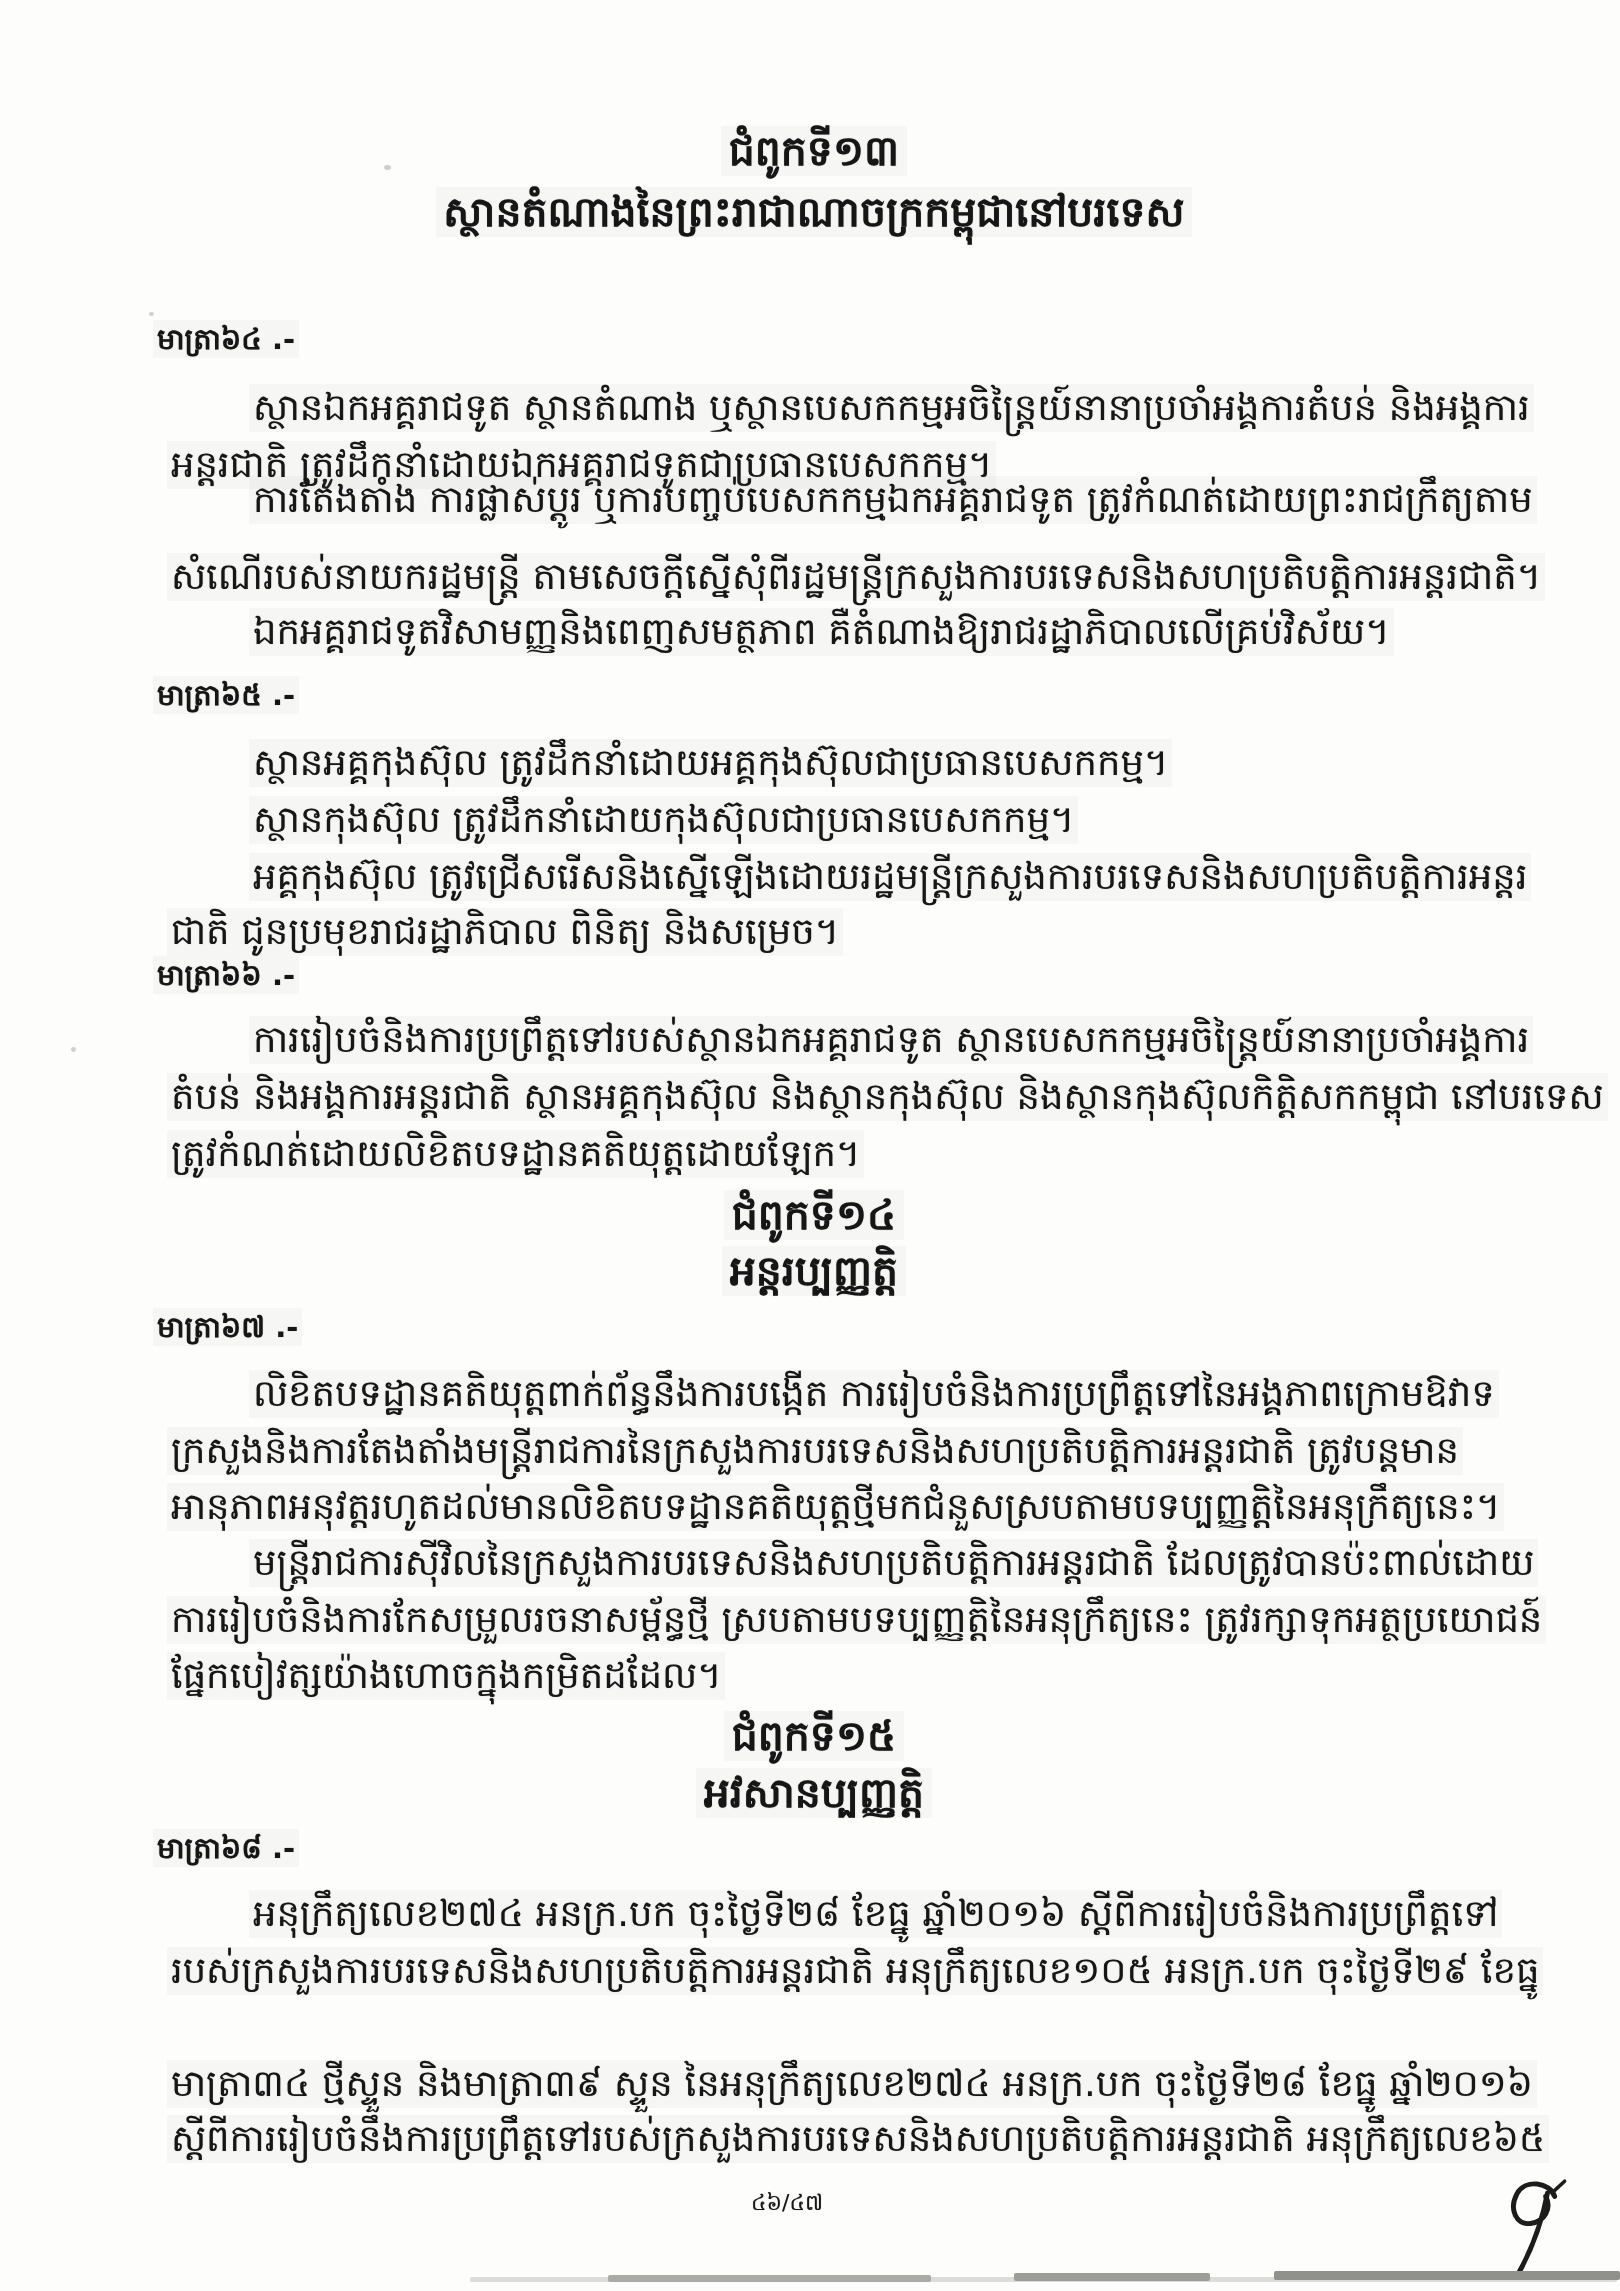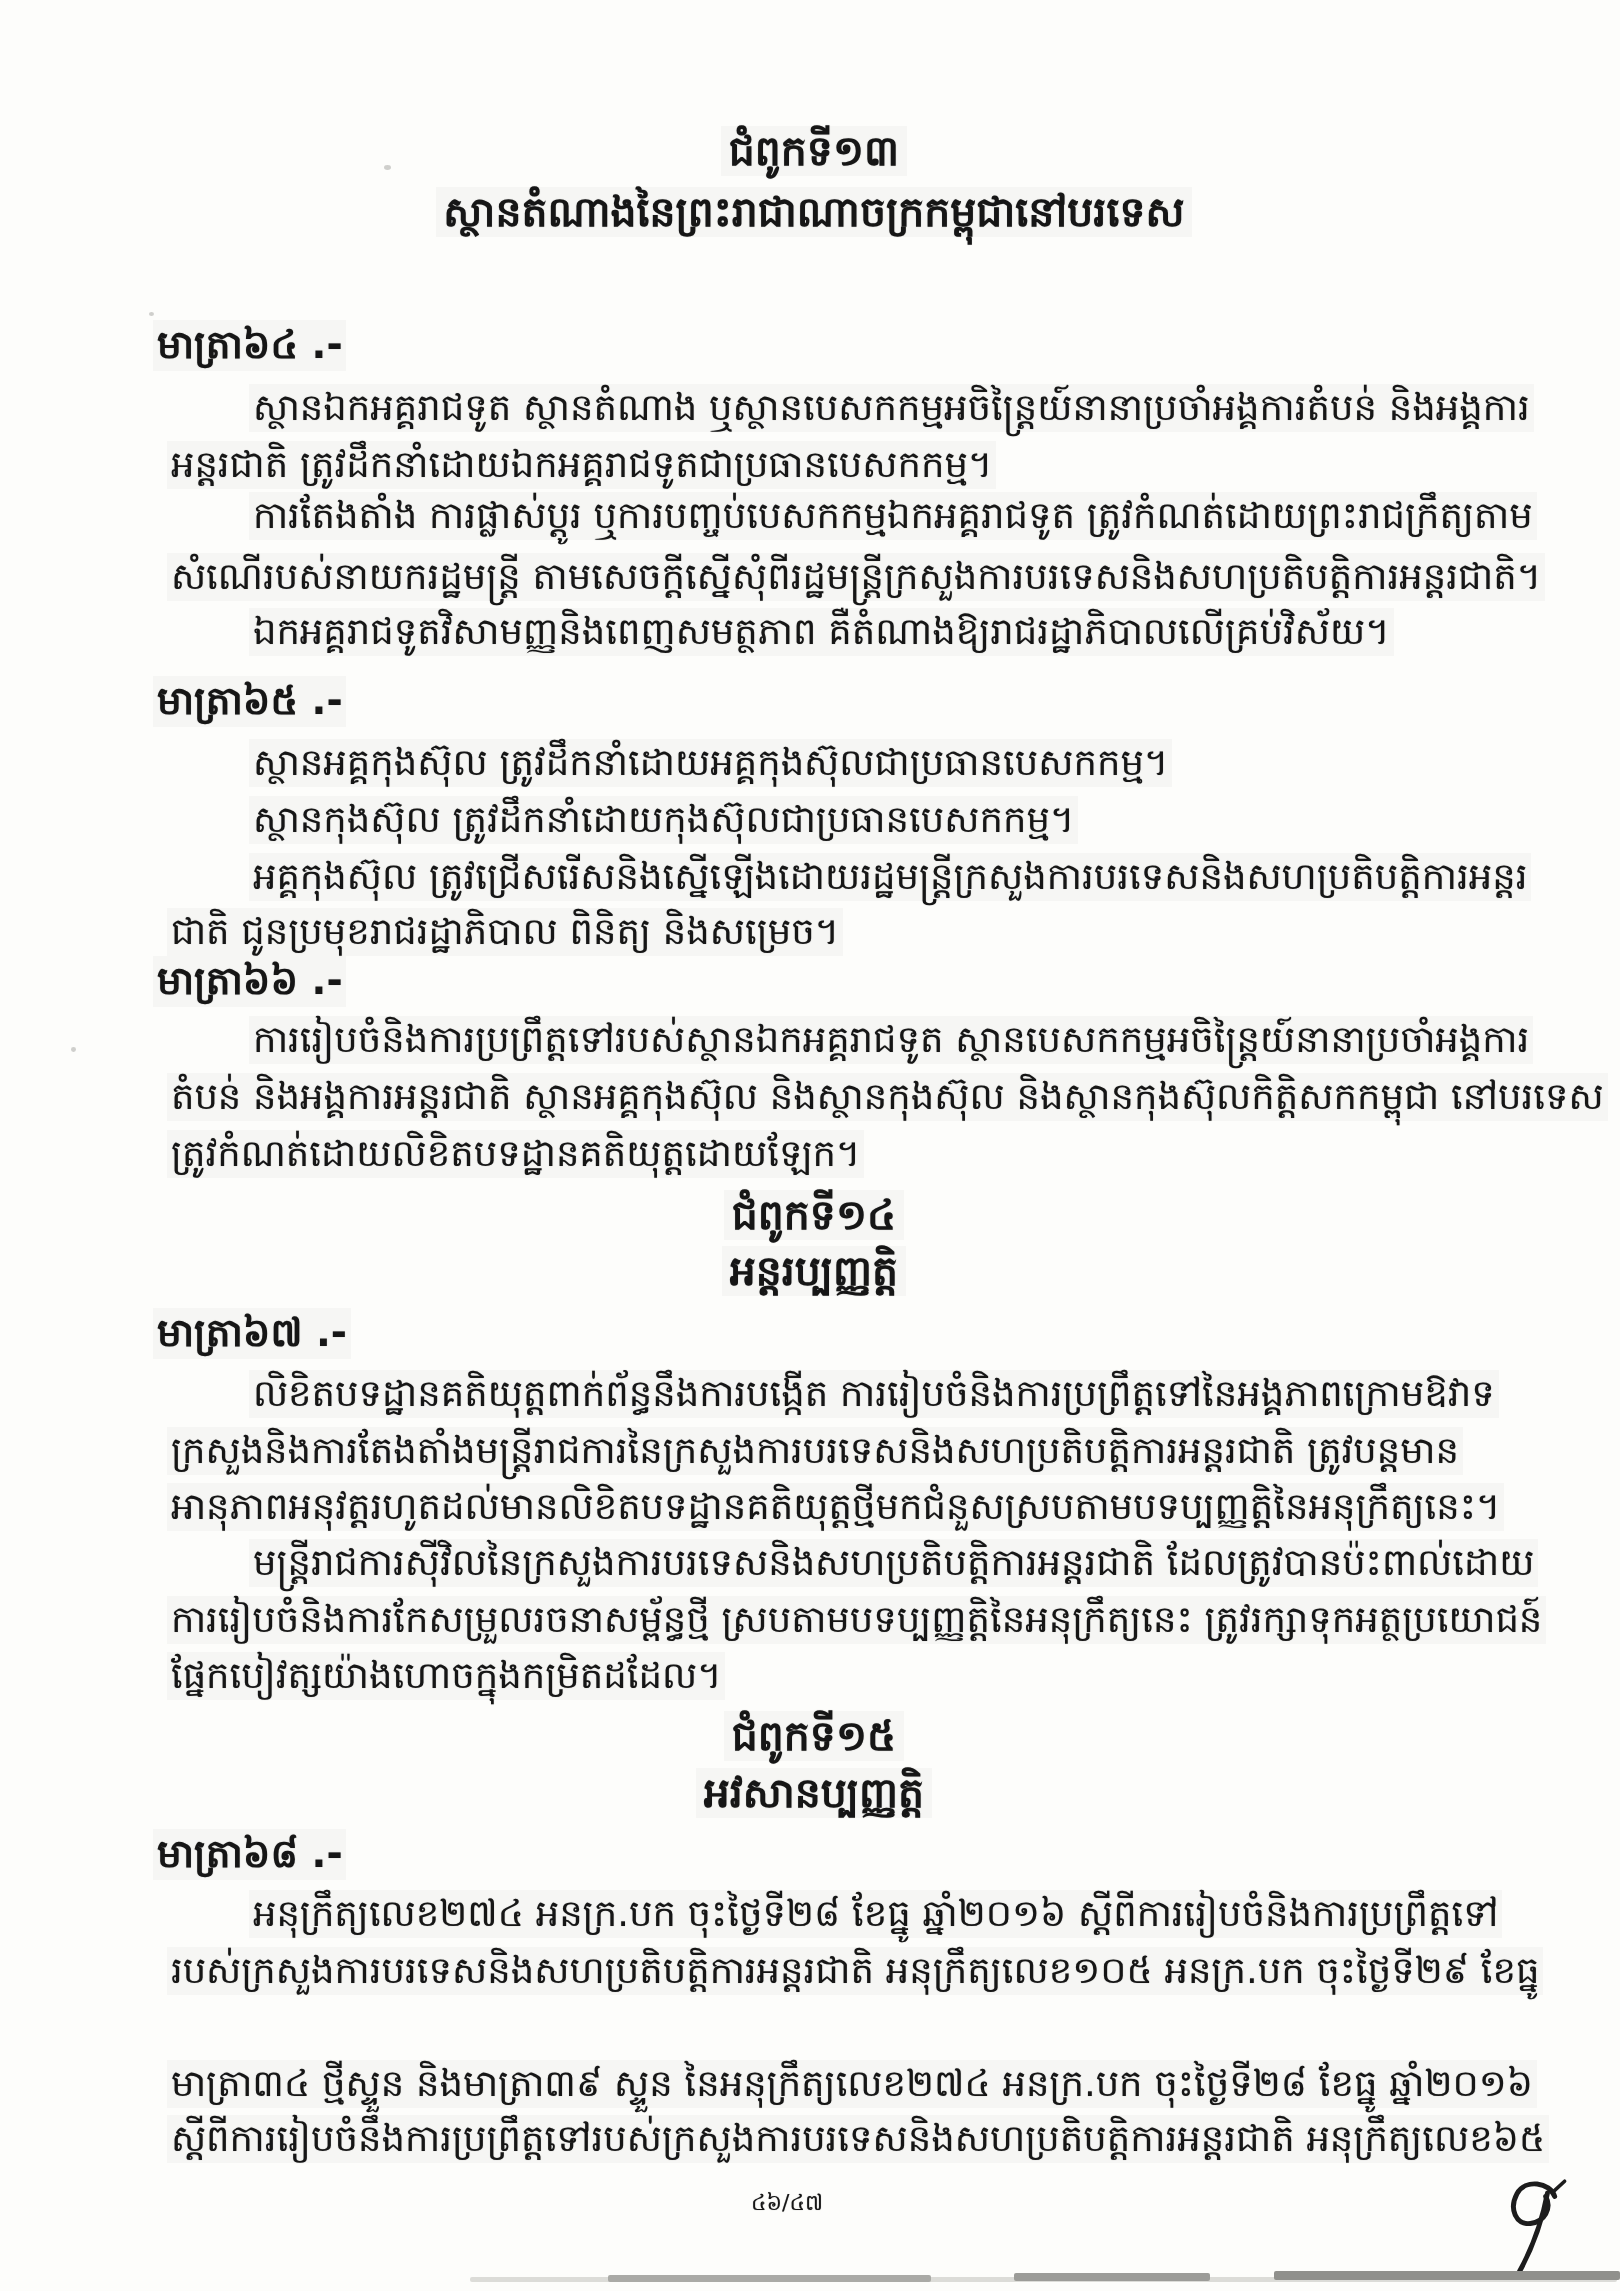--- a/index.html
+++ b/index.html
@@ -22,40 +22,40 @@
     line-height: 1.25;
     color: #161616;
     background: rgba(140,140,140,0.06);
     padding: 1px 3.9px;
     text-shadow: 0 0 1px rgba(0,0,0,0.35);
   }
   .center { left: 0; width: 100%; text-align: center; background: transparent; }
   .center > span { background: rgba(140,140,140,0.06); padding: 1px 7.8px; }
   .bold { font-weight: 700; }
   .ch { font-size: 41px; }
-  .art-h { font-size: 39px; left: 153px; }
+  .art-h { font-size: 29px; left: 153px; }
   .flush { left: 167px; }
   .ind { left: 249px; }
   .footer-num { font-size: 22px; left: 747px; top: 2188px; background: transparent; }
   .sig { position: absolute; left: 1498px; top: 2178px; width: 90px; height: 100px; }
   .band { position: absolute; border-radius: 2px; }
   .speck { position: absolute; background: #cfcfcc; border-radius: 50%; }
 </style>
 </head>
 <body>
 
 <div class="page">
 
   <div class="t center bold ch" style="top:125px"><span>ជំពូកទី១៣</span></div>
   <div class="t center bold ch" style="top:186px"><span>ស្ថានតំណាងនៃព្រះរាជាណាចក្រកម្ពុជានៅបរទេស</span></div>
 
   <div class="t bold art-h" style="top:320px">មាត្រា៦៤ .-</div>
   <div class="t ind" style="top:384px">ស្ថានឯកអគ្គរាជទូត ស្ថានតំណាង ឬស្ថានបេសកកម្មអចិន្ត្រៃយ៍នានាប្រចាំអង្គការតំបន់ និងអង្គការ</div>
   <div class="t flush" style="top:441px">អន្តរជាតិ ត្រូវដឹកនាំដោយឯកអគ្គរាជទូតជាប្រធានបេសកកម្ម។</div>
-  <div class="t ind" style="top:492px">ការតែងតាំង ការផ្លាស់ប្តូរ ឬការបញ្ចប់បេសកកម្មឯកអគ្គរាជទូត ត្រូវកំណត់ដោយព្រះរាជក្រឹត្យតាម</div>
+  <div class="t ind" style="top:476px">ការតែងតាំង ការផ្លាស់ប្តូរ ឬការបញ្ចប់បេសកកម្មឯកអគ្គរាជទូត ត្រូវកំណត់ដោយព្រះរាជក្រឹត្យតាម</div>
   <div class="t flush" style="top:553px">សំណើរបស់នាយករដ្ឋមន្ត្រី តាមសេចក្តីស្នើសុំពីរដ្ឋមន្ត្រីក្រសួងការបរទេសនិងសហប្រតិបត្តិការអន្តរជាតិ។</div>
   <div class="t ind" style="top:608px">ឯកអគ្គរាជទូតវិសាមញ្ញនិងពេញសមត្ថភាព គឺតំណាងឱ្យរាជរដ្ឋាភិបាលលើគ្រប់វិស័យ។</div>
 
   <div class="t bold art-h" style="top:676px">មាត្រា៦៥ .-</div>
   <div class="t ind" style="top:739px">ស្ថានអគ្គកុងស៊ុល ត្រូវដឹកនាំដោយអគ្គកុងស៊ុលជាប្រធានបេសកកម្ម។</div>
   <div class="t ind" style="top:796px">ស្ថានកុងស៊ុល ត្រូវដឹកនាំដោយកុងស៊ុលជាប្រធានបេសកកម្ម។</div>
   <div class="t ind" style="top:853px">អគ្គកុងស៊ុល ត្រូវជ្រើសរើសនិងស្នើឡើងដោយរដ្ឋមន្ត្រីក្រសួងការបរទេសនិងសហប្រតិបត្តិការអន្តរ</div>
   <div class="t flush" style="top:908px">ជាតិ ជូនប្រមុខរាជរដ្ឋាភិបាល ពិនិត្យ និងសម្រេច។</div>
 
   <div class="t bold art-h" style="top:956px">មាត្រា៦៦ .-</div>

